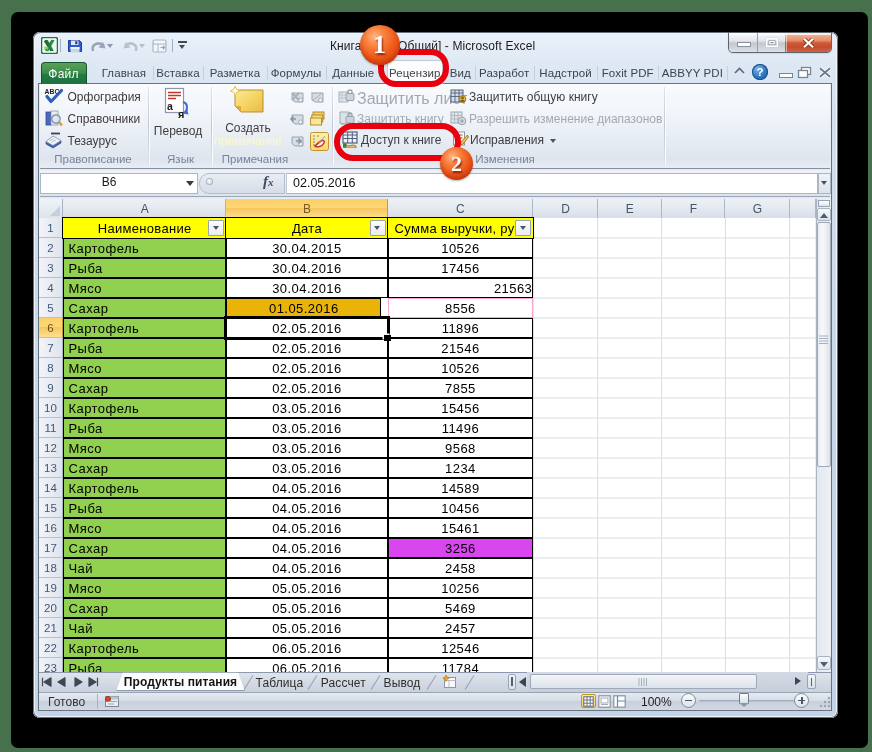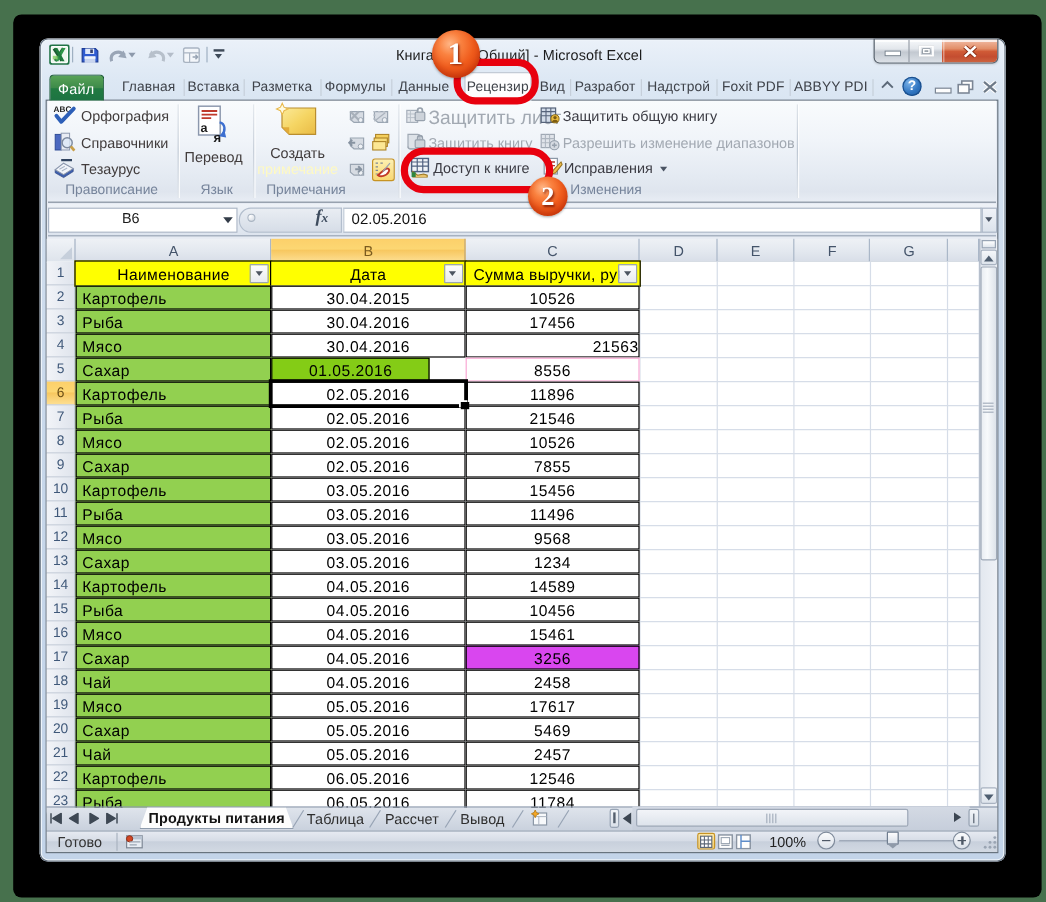--- a/index.html
+++ b/index.html
@@ -333,21 +333,21 @@
 <div class="abs" style="left:63px;top:238.3px;width:163.3px;height:20.0px;background:#92d050;border:1px solid #000;line-height:19.0px;font-size:13px;letter-spacing:0.45px;color:#000;padding-left:4.5px">Картофель</div>
 <div class="abs" style="left:226.3px;top:238.3px;width:161.3px;height:20.0px;background:#fff;border:1px solid #000;line-height:19.0px;font-size:13px;letter-spacing:0.45px;color:#000;text-align:center">30.04.2015</div>
 <div class="abs" style="left:387.6px;top:238.3px;width:145.69999999999993px;height:20.0px;background:#fff;border:1px solid #000;line-height:19.0px;font-size:13px;letter-spacing:0.45px;color:#000;text-align:center">10526</div>
 <div class="abs" style="left:63px;top:258.3px;width:163.3px;height:20.0px;background:#92d050;border:1px solid #000;line-height:19.0px;font-size:13px;letter-spacing:0.45px;color:#000;padding-left:4.5px">Рыба</div>
 <div class="abs" style="left:226.3px;top:258.3px;width:161.3px;height:20.0px;background:#fff;border:1px solid #000;line-height:19.0px;font-size:13px;letter-spacing:0.45px;color:#000;text-align:center">30.04.2016</div>
 <div class="abs" style="left:387.6px;top:258.3px;width:145.69999999999993px;height:20.0px;background:#fff;border:1px solid #000;line-height:19.0px;font-size:13px;letter-spacing:0.45px;color:#000;text-align:center">17456</div>
 <div class="abs" style="left:63px;top:278.3px;width:163.3px;height:20.0px;background:#92d050;border:1px solid #000;line-height:19.0px;font-size:13px;letter-spacing:0.45px;color:#000;padding-left:4.5px">Мясо</div>
 <div class="abs" style="left:226.3px;top:278.3px;width:161.3px;height:20.0px;background:#fff;border:1px solid #000;line-height:19.0px;font-size:13px;letter-spacing:0.45px;color:#000;text-align:center">30.04.2016</div>
 <div class="abs" style="left:387.6px;top:278.3px;width:145.69999999999993px;height:20.0px;background:#fff;border:1px solid #000;line-height:19.0px;font-size:13px;letter-spacing:0.45px;color:#000;text-align:right">21563</div>
 <div class="abs" style="left:63px;top:298.3px;width:163.3px;height:20.0px;background:#92d050;border:1px solid #000;line-height:19.0px;font-size:13px;letter-spacing:0.45px;color:#000;padding-left:4.5px">Сахар</div>
-<div class="abs" style="left:226.3px;top:298.3px;width:132px;height:20.0px;background:#84cc16;border:1px solid #000;line-height:19.0px;font-size:13px;letter-spacing:0.45px;color:#000;text-align:center">01.05.2016</div>
+<div class="abs" style="left:226.3px;top:298.3px;width:155px;height:20.0px;background:#eab308;border:1px solid #000;line-height:19.0px;font-size:13px;letter-spacing:0.45px;color:#000;text-align:center">01.05.2016</div>
 <div class="abs" style="left:387.6px;top:298.3px;width:145.69999999999993px;height:20.0px;background:#fff;border:1px solid #f9a8d4;line-height:19.0px;font-size:13px;letter-spacing:0.45px;color:#000;text-align:center">8556</div>
 <div class="abs" style="left:63px;top:318.3px;width:163.3px;height:20.0px;background:#92d050;border:1px solid #000;line-height:19.0px;font-size:13px;letter-spacing:0.45px;color:#000;padding-left:4.5px">Картофель</div>
 <div class="abs" style="left:226.3px;top:318.3px;width:161.3px;height:20.0px;background:#fff;border:1px solid #000;line-height:19.0px;font-size:13px;letter-spacing:0.45px;color:#000;text-align:center">02.05.2016</div>
 <div class="abs" style="left:387.6px;top:318.3px;width:145.69999999999993px;height:20.0px;background:#fff;border:1px solid #000;line-height:19.0px;font-size:13px;letter-spacing:0.45px;color:#000;text-align:center">11896</div>
 <div class="abs" style="left:63px;top:338.3px;width:163.3px;height:20.0px;background:#92d050;border:1px solid #000;line-height:19.0px;font-size:13px;letter-spacing:0.45px;color:#000;padding-left:4.5px">Рыба</div>
 <div class="abs" style="left:226.3px;top:338.3px;width:161.3px;height:20.0px;background:#fff;border:1px solid #000;line-height:19.0px;font-size:13px;letter-spacing:0.45px;color:#000;text-align:center">02.05.2016</div>
 <div class="abs" style="left:387.6px;top:338.3px;width:145.69999999999993px;height:20.0px;background:#fff;border:1px solid #000;line-height:19.0px;font-size:13px;letter-spacing:0.45px;color:#000;text-align:center">21546</div>
 <div class="abs" style="left:63px;top:358.3px;width:163.3px;height:20.0px;background:#92d050;border:1px solid #000;line-height:19.0px;font-size:13px;letter-spacing:0.45px;color:#000;padding-left:4.5px">Мясо</div>
 <div class="abs" style="left:226.3px;top:358.3px;width:161.3px;height:20.0px;background:#fff;border:1px solid #000;line-height:19.0px;font-size:13px;letter-spacing:0.45px;color:#000;text-align:center">02.05.2016</div>
 <div class="abs" style="left:387.6px;top:358.3px;width:145.69999999999993px;height:20.0px;background:#fff;border:1px solid #000;line-height:19.0px;font-size:13px;letter-spacing:0.45px;color:#000;text-align:center">10526</div>
@@ -376,21 +376,21 @@
 <div class="abs" style="left:226.3px;top:518.3px;width:161.3px;height:20.0px;background:#fff;border:1px solid #000;line-height:19.0px;font-size:13px;letter-spacing:0.45px;color:#000;text-align:center">04.05.2016</div>
 <div class="abs" style="left:387.6px;top:518.3px;width:145.69999999999993px;height:20.0px;background:#fff;border:1px solid #000;line-height:19.0px;font-size:13px;letter-spacing:0.45px;color:#000;text-align:center">15461</div>
 <div class="abs" style="left:63px;top:538.3px;width:163.3px;height:20.0px;background:#92d050;border:1px solid #000;line-height:19.0px;font-size:13px;letter-spacing:0.45px;color:#000;padding-left:4.5px">Сахар</div>
 <div class="abs" style="left:226.3px;top:538.3px;width:161.3px;height:20.0px;background:#fff;border:1px solid #000;line-height:19.0px;font-size:13px;letter-spacing:0.45px;color:#000;text-align:center">04.05.2016</div>
 <div class="abs" style="left:387.6px;top:538.3px;width:145.69999999999993px;height:20.0px;background:#d946ef;border:1px solid #000;line-height:19.0px;font-size:13px;letter-spacing:0.45px;color:#000;text-align:center">3256</div>
 <div class="abs" style="left:63px;top:558.3px;width:163.3px;height:20.0px;background:#92d050;border:1px solid #000;line-height:19.0px;font-size:13px;letter-spacing:0.45px;color:#000;padding-left:4.5px">Чай</div>
 <div class="abs" style="left:226.3px;top:558.3px;width:161.3px;height:20.0px;background:#fff;border:1px solid #000;line-height:19.0px;font-size:13px;letter-spacing:0.45px;color:#000;text-align:center">04.05.2016</div>
 <div class="abs" style="left:387.6px;top:558.3px;width:145.69999999999993px;height:20.0px;background:#fff;border:1px solid #000;line-height:19.0px;font-size:13px;letter-spacing:0.45px;color:#000;text-align:center">2458</div>
 <div class="abs" style="left:63px;top:578.3px;width:163.3px;height:20.0px;background:#92d050;border:1px solid #000;line-height:19.0px;font-size:13px;letter-spacing:0.45px;color:#000;padding-left:4.5px">Мясо</div>
 <div class="abs" style="left:226.3px;top:578.3px;width:161.3px;height:20.0px;background:#fff;border:1px solid #000;line-height:19.0px;font-size:13px;letter-spacing:0.45px;color:#000;text-align:center">05.05.2016</div>
-<div class="abs" style="left:387.6px;top:578.3px;width:145.69999999999993px;height:20.0px;background:#fff;border:1px solid #000;line-height:19.0px;font-size:13px;letter-spacing:0.45px;color:#000;text-align:center">17617</div>
+<div class="abs" style="left:387.6px;top:578.3px;width:145.69999999999993px;height:20.0px;background:#fff;border:1px solid #000;line-height:19.0px;font-size:13px;letter-spacing:0.45px;color:#000;text-align:center">10256</div>
 <div class="abs" style="left:63px;top:598.3px;width:163.3px;height:20.0px;background:#92d050;border:1px solid #000;line-height:19.0px;font-size:13px;letter-spacing:0.45px;color:#000;padding-left:4.5px">Сахар</div>
 <div class="abs" style="left:226.3px;top:598.3px;width:161.3px;height:20.0px;background:#fff;border:1px solid #000;line-height:19.0px;font-size:13px;letter-spacing:0.45px;color:#000;text-align:center">05.05.2016</div>
 <div class="abs" style="left:387.6px;top:598.3px;width:145.69999999999993px;height:20.0px;background:#fff;border:1px solid #000;line-height:19.0px;font-size:13px;letter-spacing:0.45px;color:#000;text-align:center">5469</div>
 <div class="abs" style="left:63px;top:618.3px;width:163.3px;height:20.0px;background:#92d050;border:1px solid #000;line-height:19.0px;font-size:13px;letter-spacing:0.45px;color:#000;padding-left:4.5px">Чай</div>
 <div class="abs" style="left:226.3px;top:618.3px;width:161.3px;height:20.0px;background:#fff;border:1px solid #000;line-height:19.0px;font-size:13px;letter-spacing:0.45px;color:#000;text-align:center">05.05.2016</div>
 <div class="abs" style="left:387.6px;top:618.3px;width:145.69999999999993px;height:20.0px;background:#fff;border:1px solid #000;line-height:19.0px;font-size:13px;letter-spacing:0.45px;color:#000;text-align:center">2457</div>
 <div class="abs" style="left:63px;top:638.3px;width:163.3px;height:20.0px;background:#92d050;border:1px solid #000;line-height:19.0px;font-size:13px;letter-spacing:0.45px;color:#000;padding-left:4.5px">Картофель</div>
 <div class="abs" style="left:226.3px;top:638.3px;width:161.3px;height:20.0px;background:#fff;border:1px solid #000;line-height:19.0px;font-size:13px;letter-spacing:0.45px;color:#000;text-align:center">06.05.2016</div>
 <div class="abs" style="left:387.6px;top:638.3px;width:145.69999999999993px;height:20.0px;background:#fff;border:1px solid #000;line-height:19.0px;font-size:13px;letter-spacing:0.45px;color:#000;text-align:center">12546</div>
 <div class="abs" style="left:63px;top:658.3px;width:163.3px;height:20.0px;background:#92d050;border:1px solid #000;line-height:19.0px;font-size:13px;letter-spacing:0.45px;color:#000;padding-left:4.5px">Рыба</div>

